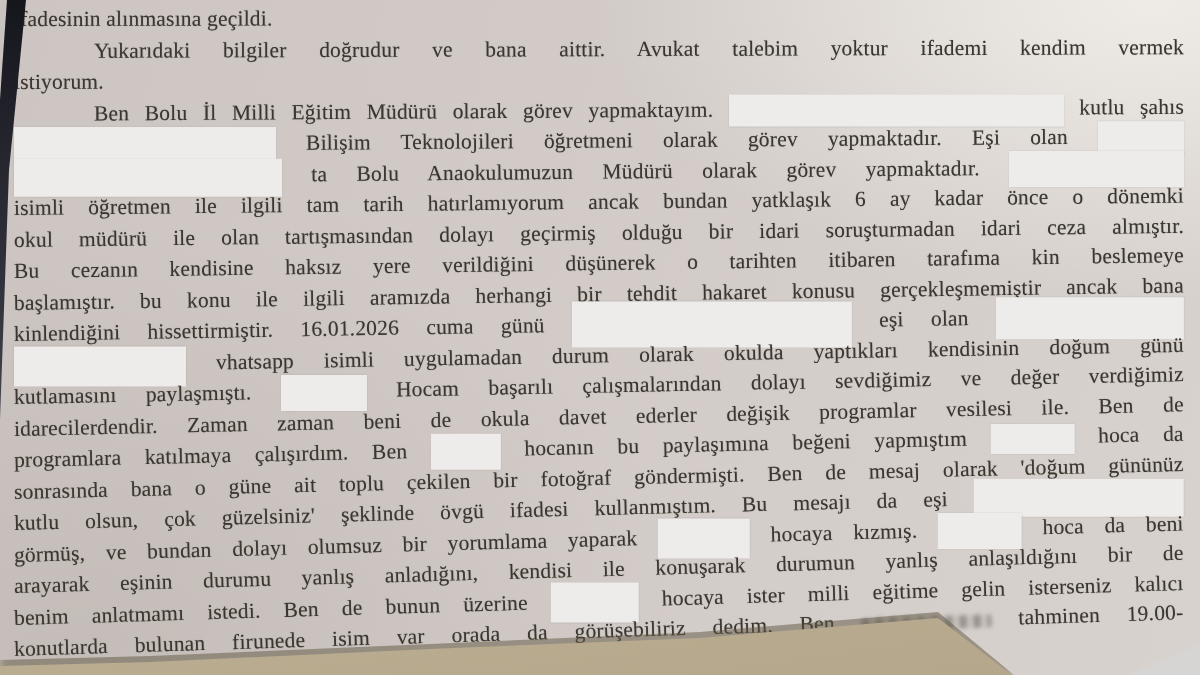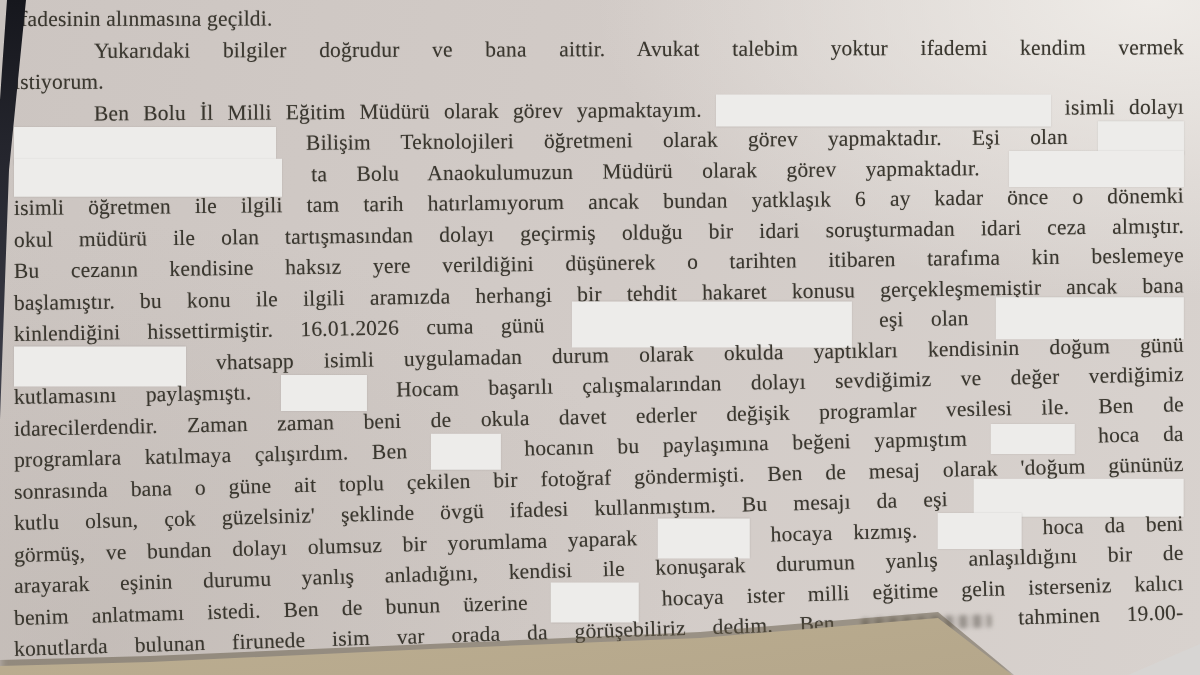--- a/index.html
+++ b/index.html
@@ -67,21 +67,21 @@
   }
 </style>
 </head>
 <body style="--ink: #3a372f; --redaction: #edecea; --corner: #d7d5d3;">
 
 <div class="photo">
   <div class="page-text">
       <div class="line" style="transform: rotate(-0.1deg);"><span class="txt">ifadesinin alınmasına geçildi.</span> </div>
       <div class="line indent just" style="transform: rotate(-0.185deg);"><span class="txt">Yukarıdaki bilgiler doğrudur ve bana aittir. Avukat talebim yoktur ifademi kendim vermek</span> </div>
       <div class="line" style="transform: rotate(-0.27deg);"><span class="txt">istiyorum.</span> </div>
-      <div class="line indent just" style="transform: rotate(-0.355deg);"><span class="txt">Ben Bolu İl Milli Eğitim Müdürü olarak görev yapmaktayım.</span> <span class="redact" style="width: 335px; height: 32px; transform: rotate(0.355deg);"></span> <span class="txt">isimli dolayı</span> </div>
+      <div class="line indent just" style="transform: rotate(-0.355deg);"><span class="txt">Ben Bolu İl Milli Eğitim Müdürü olarak görev yapmaktayım.</span> <span class="redact" style="width: 335px; height: 32px; transform: rotate(0.355deg);"></span> <span class="txt">kutlu şahıs</span> </div>
       <div class="line just" style="transform: rotate(-0.44deg);"><span class="redact" style="width: 262px; height: 38px; transform: rotate(0.44deg);"></span> <span class="txt">Bilişim Teknolojileri öğretmeni olarak görev yapmaktadır. Eşi olan</span> <span class="redact" style="width: 86px; height: 34px; transform: rotate(0.44deg);"></span> </div>
       <div class="line just" style="transform: rotate(-0.525deg);"><span class="redact" style="width: 268px; height: 38px; transform: rotate(0.525deg);"></span> <span class="txt">ta Bolu Anaokulumuzun Müdürü olarak görev yapmaktadır.</span> <span class="redact" style="width: 175px; height: 36px; transform: rotate(0.525deg);"></span> </div>
       <div class="line just" style="transform: rotate(-0.61deg);"><span class="txt">isimli öğretmen ile ilgili tam tarih hatırlamıyorum ancak bundan yatklaşık 6 ay kadar önce o dönemki</span> </div>
       <div class="line just" style="transform: rotate(-0.695deg);"><span class="txt">okul müdürü ile olan tartışmasından dolayı geçirmiş olduğu bir idari soruşturmadan idari ceza almıştır.</span> </div>
       <div class="line just" style="transform: rotate(-0.78deg);"><span class="txt">Bu cezanın kendisine haksız yere verildiğini düşünerek o tarihten itibaren tarafıma kin beslemeye</span> </div>
       <div class="line just" style="transform: rotate(-0.865deg);"><span class="txt">başlamıştır. bu konu ile ilgili aramızda herhangi bir tehdit hakaret konusu gerçekleşmemiştir ancak bana</span> </div>
       <div class="line just" style="transform: rotate(-0.95deg);"><span class="txt">kinlendiğini hissettirmiştir. 16.01.2026 cuma günü</span> <span class="redact" style="width: 280px; height: 46px; transform: rotate(0.95deg);"></span> <span class="txt">eşi olan</span> <span class="redact" style="width: 188px; height: 42px; transform: rotate(0.95deg);"></span> </div>
       <div class="line just" style="transform: rotate(-1.035deg);"><span class="redact" style="width: 172px; height: 40px; transform: rotate(1.035deg);"></span> <span class="txt">vhatsapp isimli uygulamadan durum olarak okulda yaptıkları kendisinin doğum günü</span> </div>
       <div class="line just" style="transform: rotate(-1.12deg);"><span class="txt">kutlamasını paylaşmıştı.</span> <span class="redact" style="width: 86px; height: 36px; transform: rotate(1.12deg);"></span> <span class="txt">Hocam başarılı çalışmalarından dolayı sevdiğimiz ve değer verdiğimiz</span> </div>
       <div class="line just" style="transform: rotate(-1.205deg);"><span class="txt">idarecilerdendir. Zaman zaman beni de okula davet ederler değişik programlar vesilesi ile. Ben de</span> </div>

